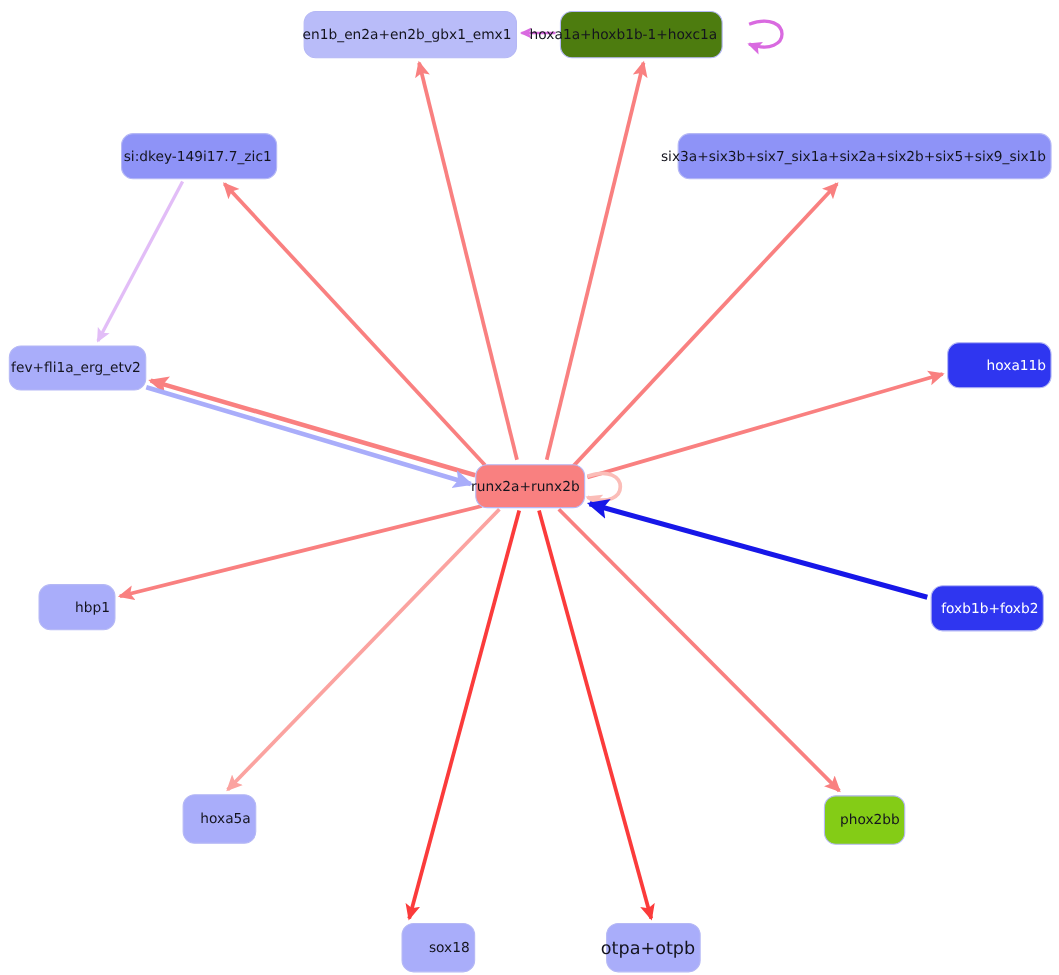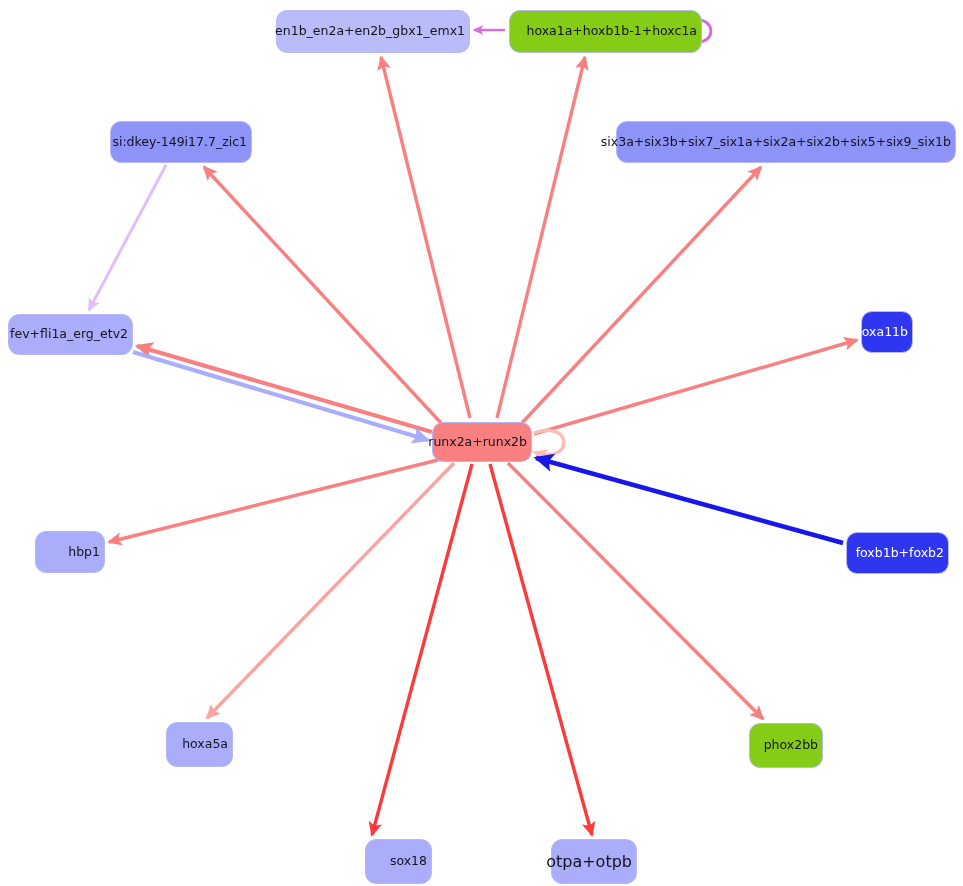--- a/index.html
+++ b/index.html
@@ -93,33 +93,33 @@
         <line x1="472" y1="464" x2="372" y2="835" stroke="#fb3b3b" stroke-width="3.4" stroke-linecap="butt" marker-end="url(#ah-fb3b3b)"></line>
         <line x1="490" y1="464" x2="592" y2="835" stroke="#fb3b3b" stroke-width="3.4" stroke-linecap="butt" marker-end="url(#ah-fb3b3b)"></line>
         <line x1="508" y1="463" x2="763" y2="719" stroke="#f98080" stroke-width="3.4" stroke-linecap="butt" marker-end="url(#ah-f98080)"></line>
       </g>
   </svg>
 
   <div id="nodes-layer">
       <div class="node" style="left: 276px; top: 10px; width: 194px; height: 43px; background: rgb(185, 188, 249); color: rgb(20, 20, 30); font-size: 12.5px; border: 1px solid rgb(181, 184, 245);">
         <span class="node-label">en1b_en2a+en2b_gbx1_emx1</span>
       </div>
-      <div class="node" style="left: 509px; top: 10px; width: 193px; height: 43px; background: #84cc16; color: rgb(20, 20, 30); font-size: 12.5px; border: 1px solid rgb(181, 184, 245);">
+      <div class="node" style="left: 509px; top: 10px; width: 148px; height: 43px; background: #4d7c0f; color: rgb(20, 20, 30); font-size: 12.5px; border: 1px solid rgb(181, 184, 245);">
         <span class="node-label">hoxa1a+hoxb1b-1+hoxc1a</span>
       </div>
       <div class="node" style="left: 110px; top: 121px; width: 142px; height: 42px; background: rgb(142, 147, 247); color: rgb(20, 20, 30); font-size: 12.5px; border: 1px solid rgb(181, 184, 245); padding-left: 40px;">
         <span class="node-label">si:dkey-149i17.7_zic1</span>
       </div>
       <div class="node" style="left: 616px; top: 121px; width: 340px; height: 42px; background: rgb(142, 147, 247); color: rgb(20, 20, 30); font-size: 12.5px; border: 1px solid rgb(181, 184, 245); padding-left: 13px;">
         <span class="node-label">six3a+six3b+six7_six1a+six2a+six2b+six5+six9_six1b</span>
       </div>
       <div class="node" style="left: 8px; top: 314px; width: 125px; height: 41px; background: rgb(169, 173, 250); color: rgb(20, 20, 30); font-size: 12.5px; border: 1px solid rgb(181, 184, 245);">
         <span class="node-label">fev+fli1a_erg_etv2</span>
       </div>
-      <div class="node" style="left: 861px; top: 311px; width: 52px; height: 42px; background: rgb(47, 54, 240); color: rgb(255, 255, 255); font-size: 12.5px; border: 1px solid rgb(181, 184, 245);">
+      <div class="node" style="left: 861px; top: 311px; width: 95px; height: 42px; background: rgb(47, 54, 240); color: rgb(255, 255, 255); font-size: 12.5px; border: 1px solid rgb(181, 184, 245);">
         <span class="node-label">hoxa11b</span>
       </div>
       <div class="node" style="left: 432px; top: 422px; width: 100px; height: 40px; background: rgb(249, 128, 128); color: rgb(20, 20, 30); font-size: 12.5px; border: 1px solid rgb(181, 184, 245);">
         <span class="node-label">runx2a+runx2b</span>
       </div>
       <div class="node" style="left: 35px; top: 531px; width: 70px; height: 42px; background: rgb(169, 173, 250); color: rgb(20, 20, 30); font-size: 12.5px; border: 1px solid rgb(181, 184, 245);">
         <span class="node-label">hbp1</span>
       </div>
       <div class="node" style="left: 846px; top: 532px; width: 103px; height: 42px; background: rgb(47, 54, 240); color: rgb(255, 255, 255); font-size: 12.5px; border: 1px solid rgb(181, 184, 245);">
         <span class="node-label">foxb1b+foxb2</span>

